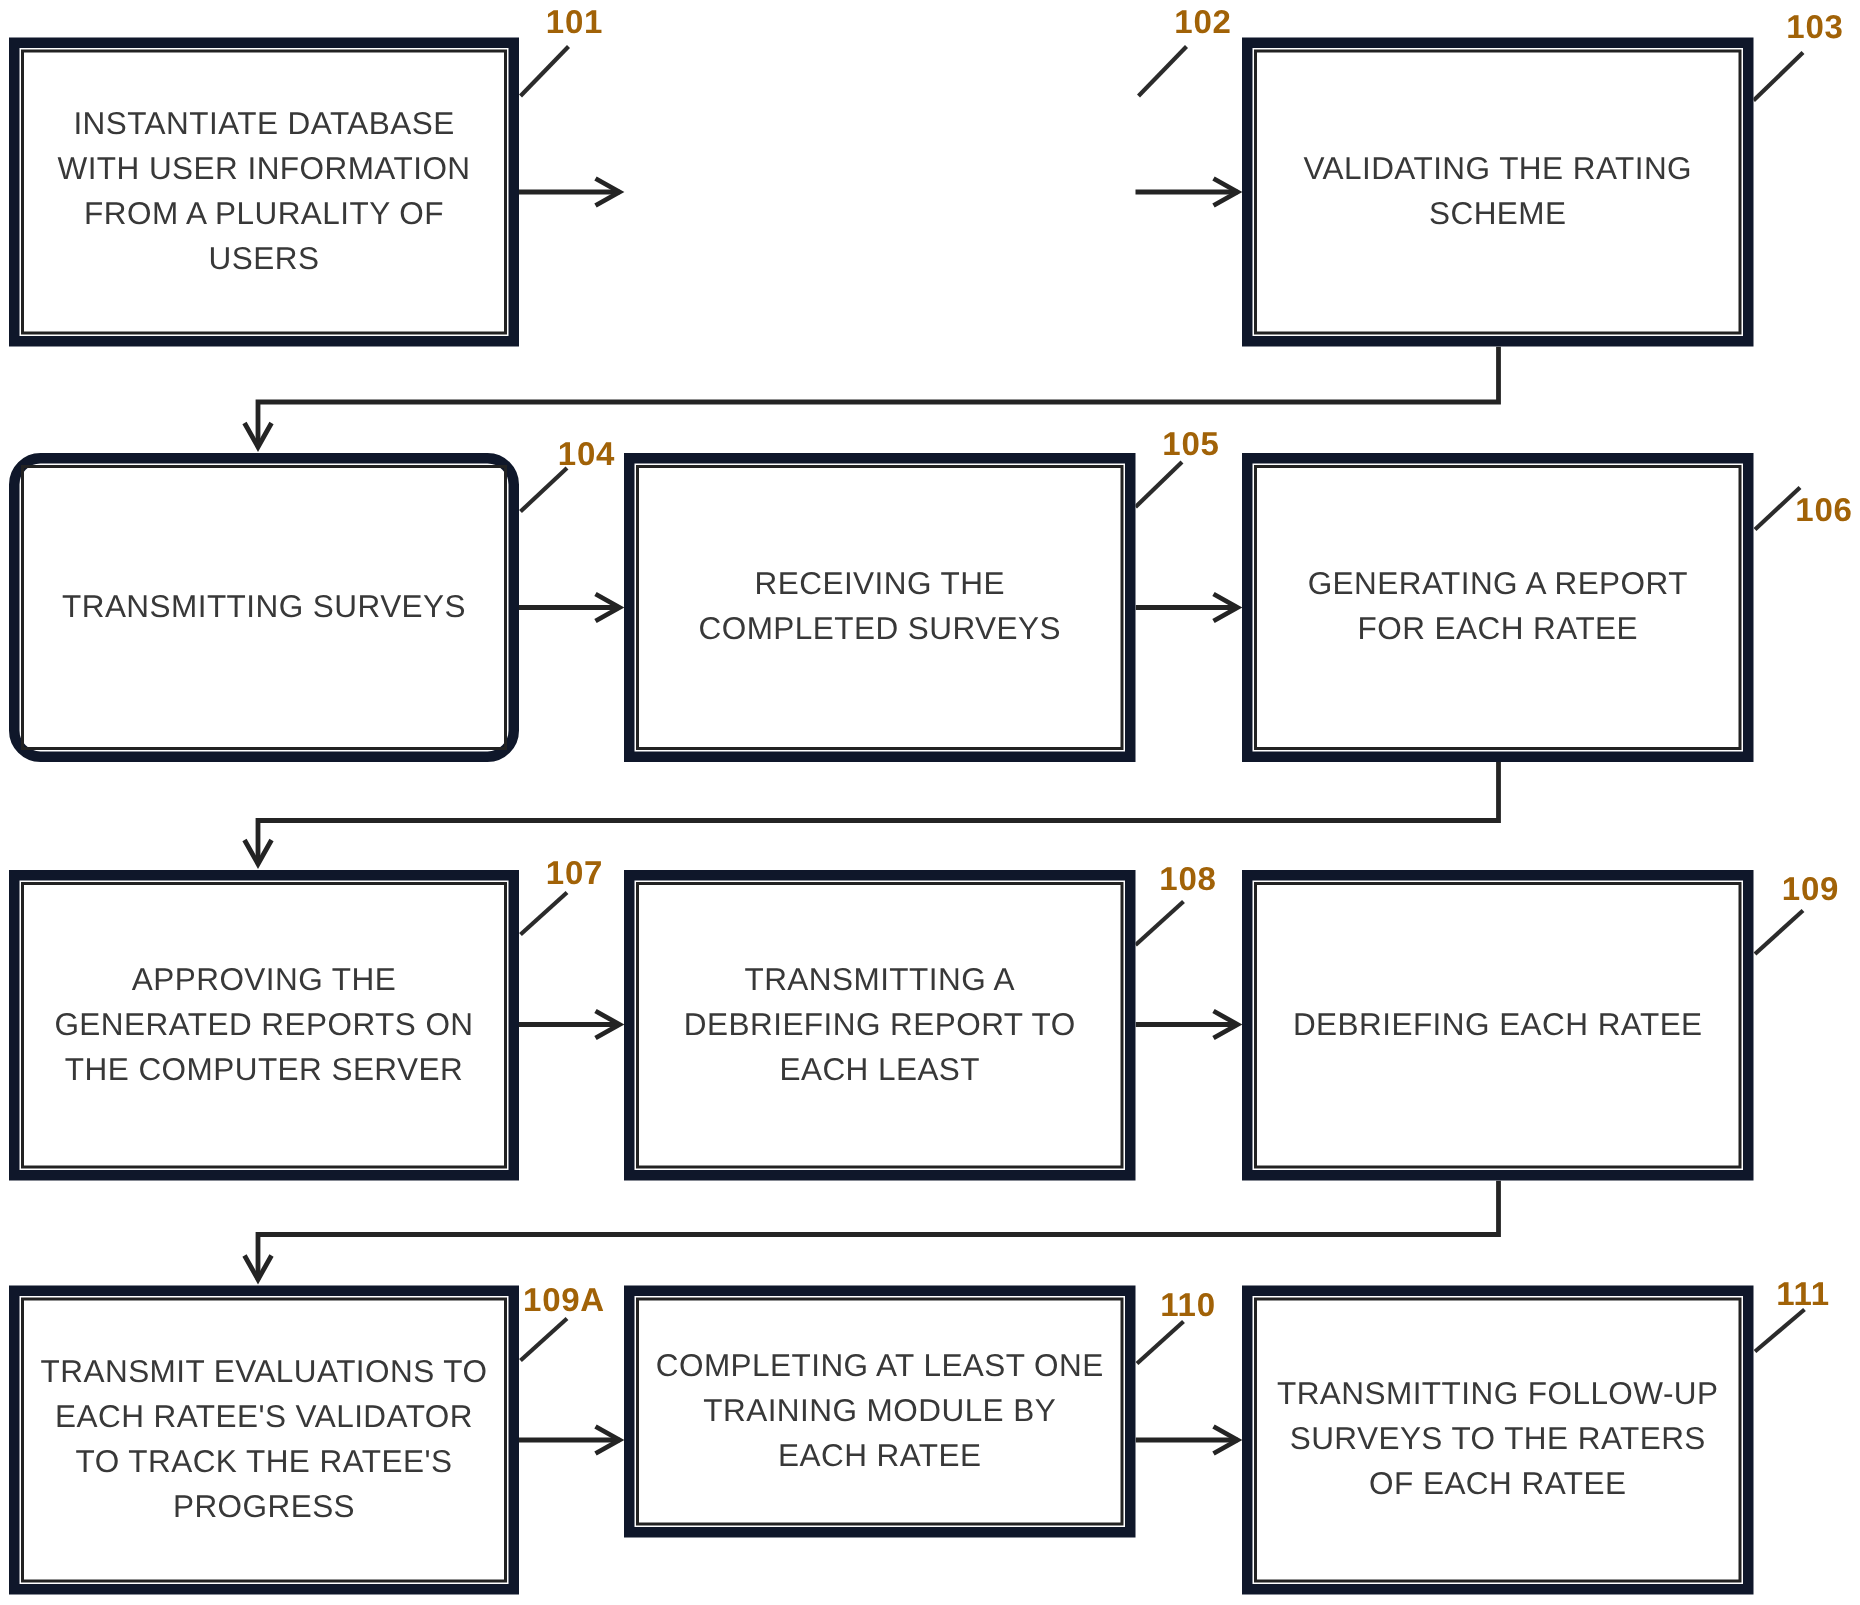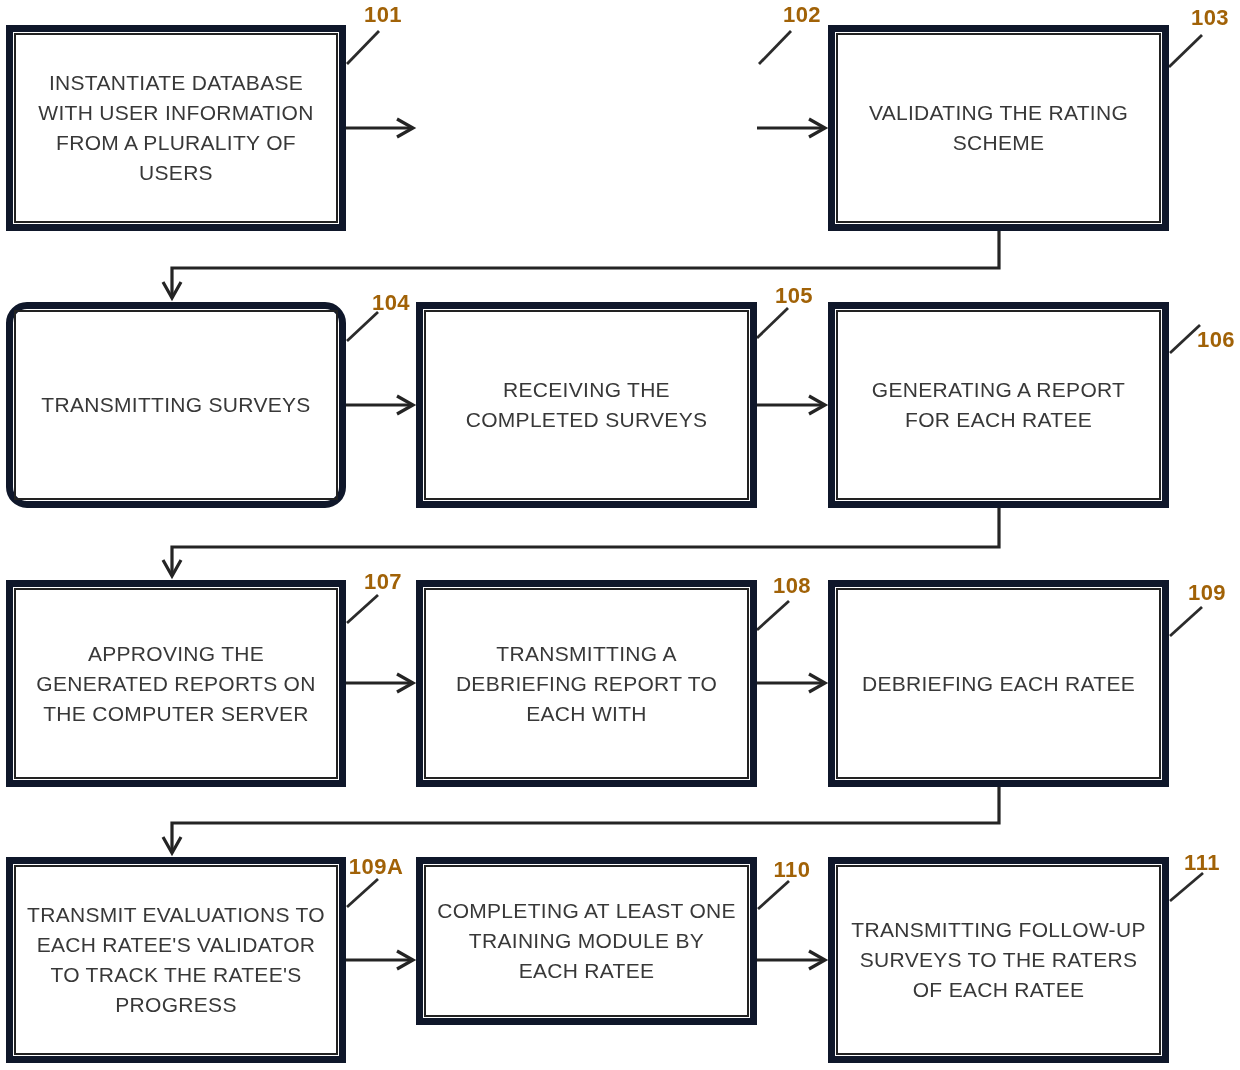--- a/index.html
+++ b/index.html
@@ -119,21 +119,21 @@
     <span class="node-text">RECEIVING THE COMPLETED SURVEYS</span>
   </div>
   <div class="node" style="left:828px; top:302px; width:341px; height:206px;">
     <span class="node-text">GENERATING A REPORT FOR EACH RATEE</span>
   </div>
 
   <div class="node" style="left:6px;   top:580px; width:340px; height:207px;">
     <span class="node-text">APPROVING THE GENERATED REPORTS ON THE COMPUTER SERVER</span>
   </div>
   <div class="node" style="left:416px; top:580px; width:341px; height:207px;">
-    <span class="node-text">TRANSMITTING A DEBRIEFING REPORT TO EACH WITH</span>
+    <span class="node-text">TRANSMITTING A DEBRIEFING REPORT TO EACH LEAST</span>
   </div>
   <div class="node" style="left:828px; top:580px; width:341px; height:207px;">
     <span class="node-text">DEBRIEFING EACH RATEE</span>
   </div>
 
   <div class="node" style="left:6px;   top:857px; width:340px; height:206px;">
     <span class="node-text">TRANSMIT EVALUATIONS TO EACH RATEE'S VALIDATOR TO TRACK THE RATEE'S PROGRESS</span>
   </div>
   <div class="node" style="left:416px; top:857px; width:341px; height:168px;">
     <span class="node-text">COMPLETING AT LEAST ONE TRAINING MODULE BY EACH RATEE</span>

